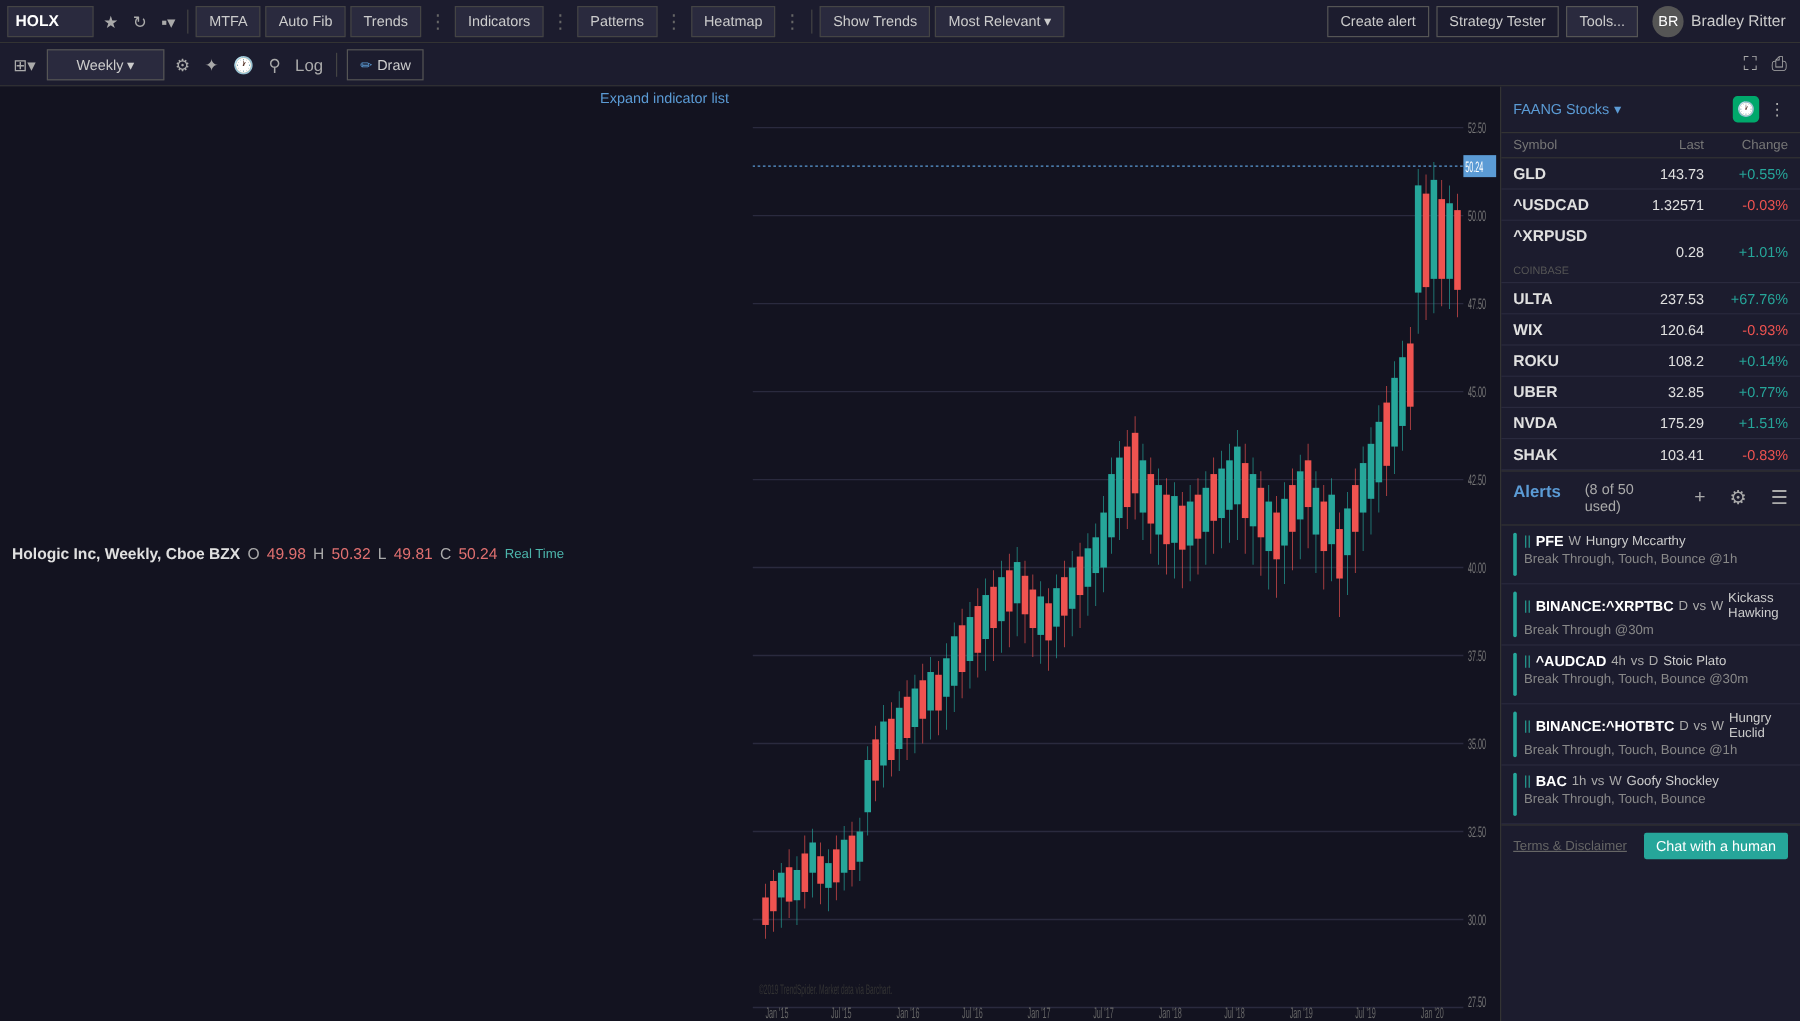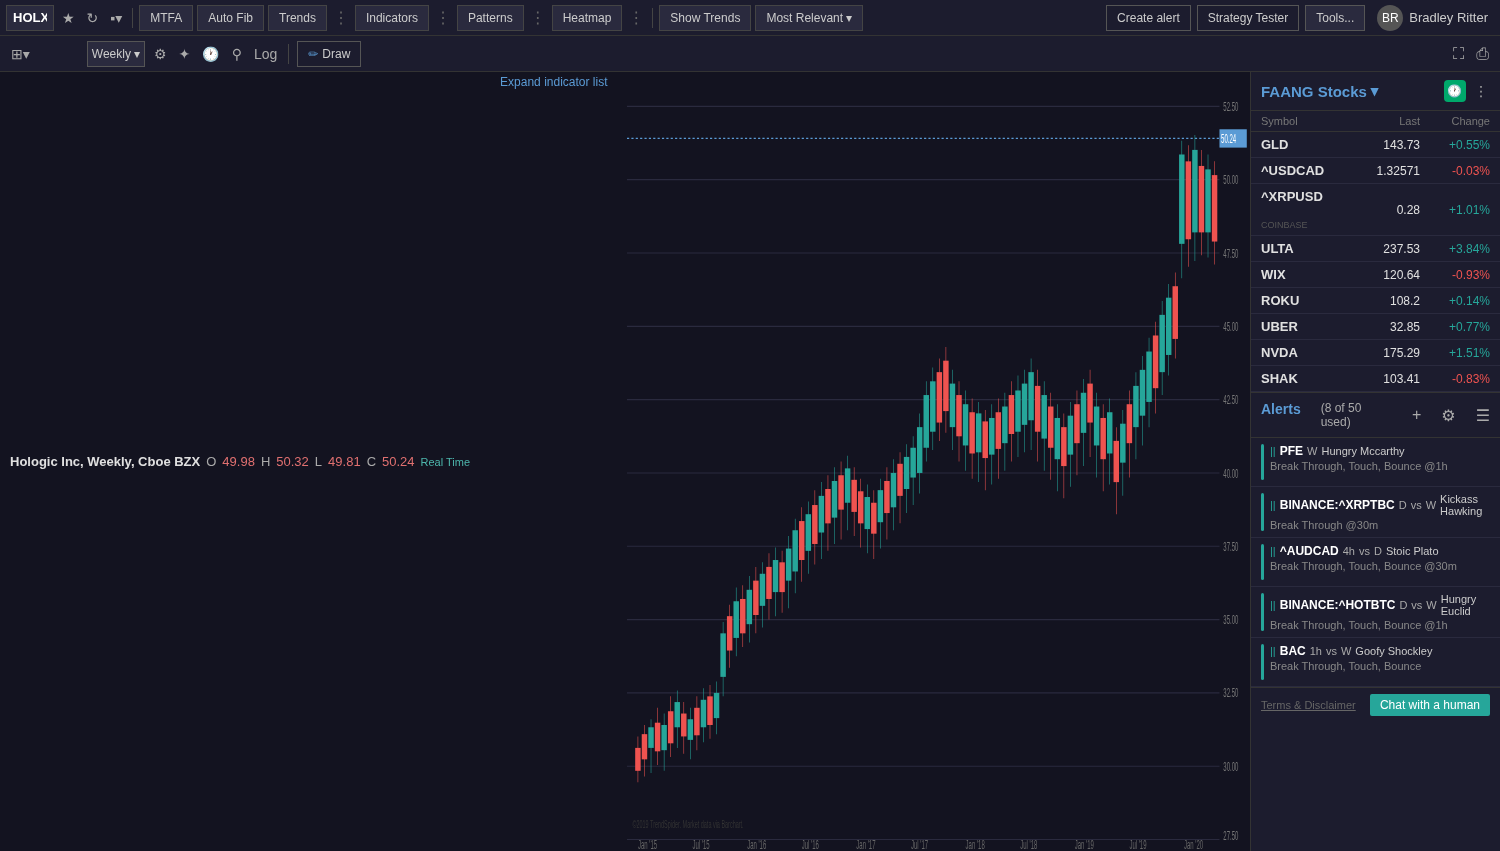--- a/index.html
+++ b/index.html
@@ -14,21 +14,21 @@
       align-items: center;
       padding: 0 6px;
       gap: 4px;
       flex-shrink: 0;
     }
     .ticker-input {
       background: #2a2a3e;
       border: 1px solid #444;
       color: #fff;
       padding: 2px 6px;
-      width: 48px;
+      width: 72px;
       font-size: 13px;
       font-weight: bold;
       height: 26px;
     }
     .toolbar-icon-btn {
       background: none;
       border: none;
       color: #aaa;
       cursor: pointer;
       padding: 2px 4px;
@@ -106,25 +106,25 @@
       display: flex;
       align-items: center;
       padding: 0 8px;
       gap: 6px;
       flex-shrink: 0;
     }
     .timeframe-btn {
       background: #2a2a3e;
       border: 1px solid #555;
       color: #ccc;
-      padding: 2px 4px;
+      padding: 2px 24px;
       height: 26px;
       cursor: pointer;
       font-size: 12px;
-      display: flex; align-items: center; gap: 3px; margin-left: 48px;
+      display: flex; align-items: center; gap: 3px;
     }
     .toolbar2-icon {
       background: none;
       border: none;
       color: #aaa;
       cursor: pointer;
       padding: 3px;
       font-size: 14px;
     }
     .draw-btn {
@@ -191,22 +191,22 @@
     }
     .sidebar-header {
       padding: 8px 10px;
       border-bottom: 1px solid #333;
       display: flex;
       align-items: center;
       gap: 6px;
     }
     .faang-title {
       color: #5b9bd5;
-      font-weight: bold;
-      font-size: 15px;
+      font-weight: normal;
+      font-size: 12px;
       cursor: pointer;
       flex: 1;
       display: flex; align-items: center; gap: 4px;
     }
     .sidebar-icon-btn {
       background: none;
       border: none;
       color: #aaa;
       cursor: pointer;
       font-size: 14px;
@@ -765,21 +765,21 @@
     </div>
     <div class="last-price">0.28</div>
     <div class="change-positive">+1.01%</div>
   </div>
         <div class="watchlist-row">
     <div>
       <div class="symbol-name">ULTA</div>
 
     </div>
     <div class="last-price">237.53</div>
-    <div class="change-positive">+3.84%</div>
+    <div class="change-positive">+67.76%</div>
   </div>
         <div class="watchlist-row">
     <div>
       <div class="symbol-name">WIX</div>
 
     </div>
     <div class="last-price">120.64</div>
     <div class="change-negative">-0.93%</div>
   </div>
         <div class="watchlist-row">

